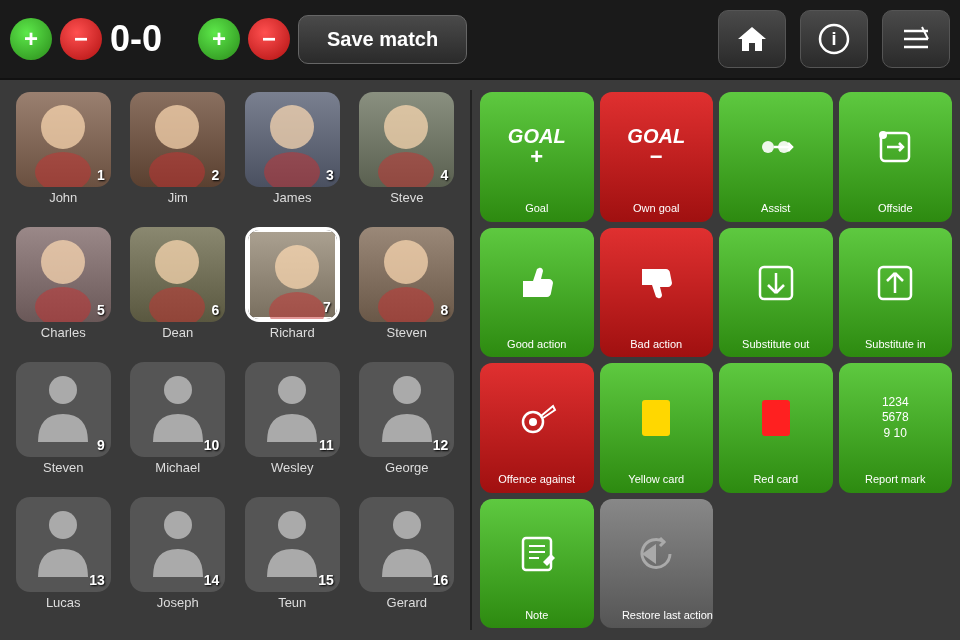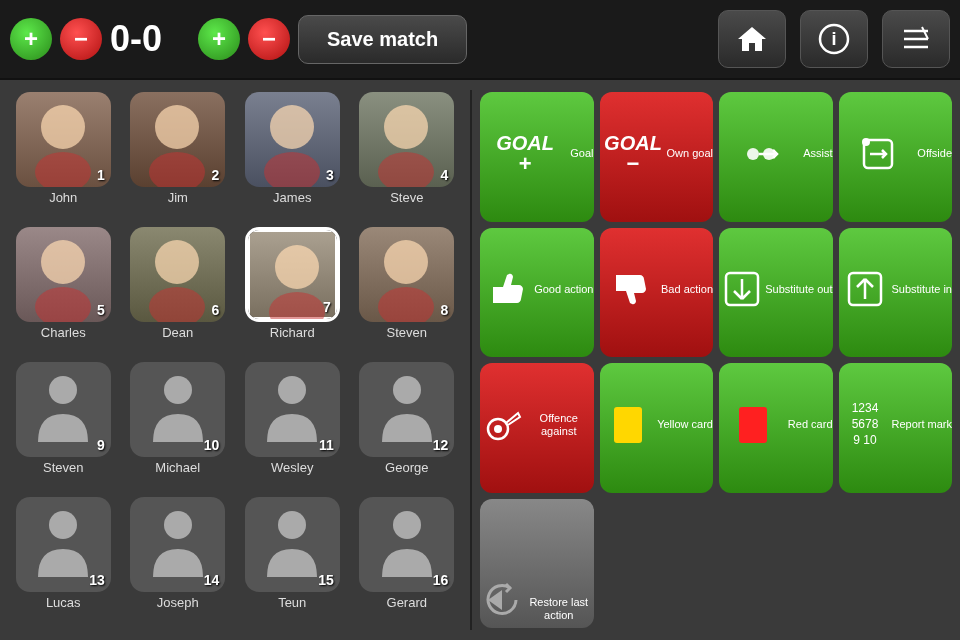--- a/index.html
+++ b/index.html
@@ -145,21 +145,21 @@
       flex: 1;
       padding: 12px 8px;
       display: grid;
       grid-template-columns: repeat(4, 1fr);
       grid-template-rows: repeat(4, 1fr);
       gap: 6px;
     }
     .action-btn {
       border-radius: 12px;
       display: flex;
-      flex-direction: row;
+      flex-direction: column;
       align-items: center;
       justify-content: flex-end;
       padding-bottom: 6px;
       cursor: pointer;
       border: none;
       position: relative;
       overflow: hidden;
     }
     .action-btn.green-action {
       background: linear-gradient(to bottom, #5ec940, #2d8a10);
@@ -483,20 +483,30 @@
   </svg>
         </div>
         <div class="action-label">Red card</div>
       </div>
       <div class="action-btn green-action">
         <div class="action-icon-area">
           <div style="font-size:12px;font-weight:normal;color:white;text-align:center;line-height:1.3">1234<br>5678<br>9 10</div>
         </div>
         <div class="action-label">Report mark</div>
       </div>
+      <div class="action-btn green-action">
+        <div class="action-icon-area">
+          <svg width="44" height="44" viewBox="0 0 44 44" fill="none" xmlns="http://www.w3.org/2000/svg">
+    <rect x="8" y="6" width="28" height="32" rx="3" stroke="white" stroke-width="2.5" fill="none"></rect>
+    <path d="M14 14 L30 14 M14 20 L30 20 M14 26 L24 26" stroke="white" stroke-width="2"></path>
+    <path d="M28 30 L36 22 L40 26 L32 34 Z" fill="white"></path>
+  </svg>
+        </div>
+        <div class="action-label">Note</div>
+      </div>
       <div class="action-btn gray-action">
         <div class="action-icon-area">
           <svg width="44" height="44" viewBox="0 0 44 44" fill="none" xmlns="http://www.w3.org/2000/svg">
     <path d="M36 22 A14 14 0 1 1 30 10" stroke="#aaa" stroke-width="3" fill="none"></path>
     <path d="M26 6 L30 10 L26 14" stroke="#aaa" stroke-width="3" fill="none"></path>
     <polygon points="8,22 22,12 22,32" fill="#aaa"></polygon>
   </svg>
         </div>
         <div class="action-label">Restore last action</div>
       </div>

